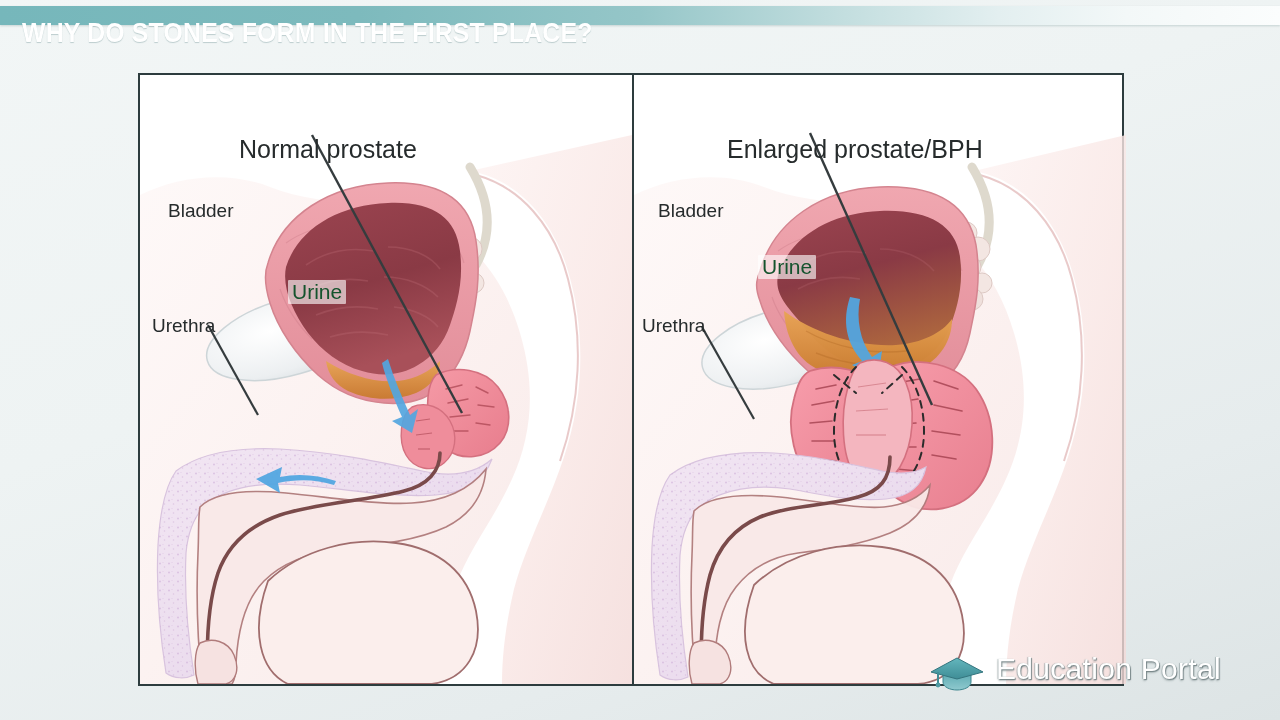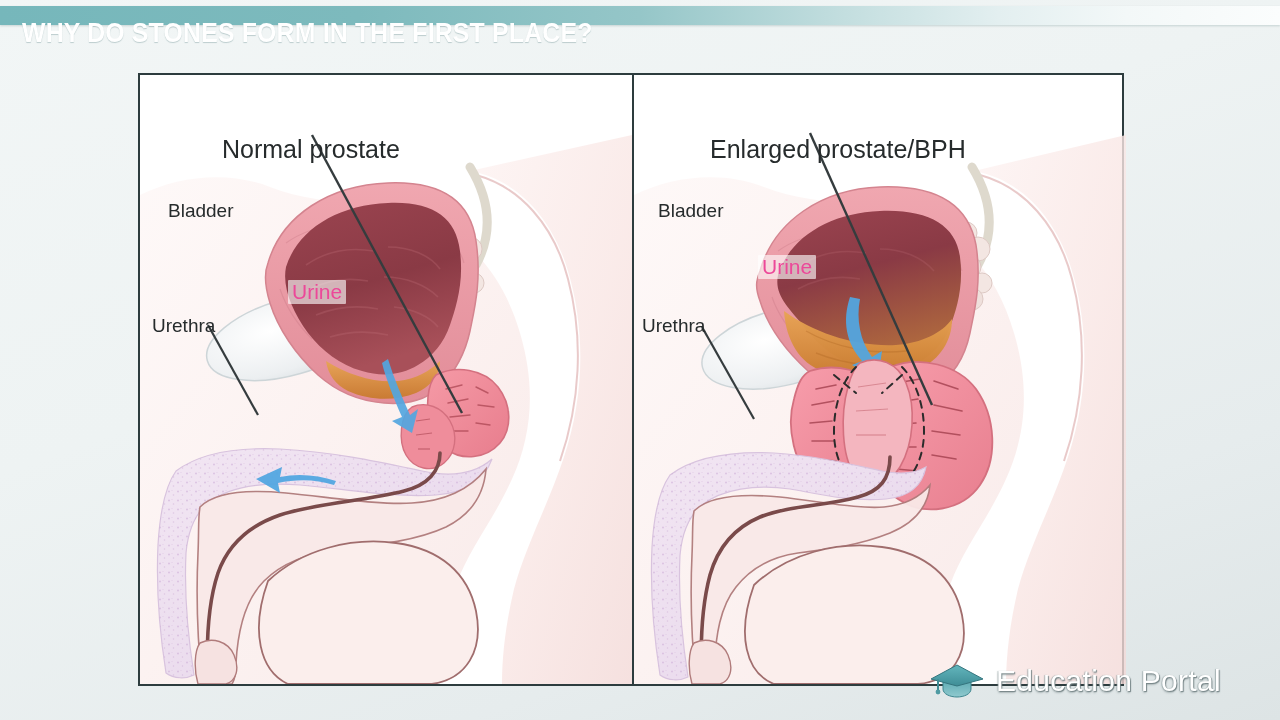--- a/index.html
+++ b/index.html
@@ -81,39 +81,39 @@
   .diagram svg { display: block; }
 
   
   .lbl {
     position: absolute;
     font-family: "Liberation Sans", sans-serif;
     color: #262b2c;
     white-space: nowrap;
     pointer-events: none;
   }
-  .lbl-title   { font-size: 25px; }
+  .lbl-title   { font-size: 25px; margin-left: 17px; }
   .lbl-organ   { font-size: 19px; }
   .lbl-urine   {
     font-size: 21px;
-    color: #ec4899;
+    color: #14532d;
     background: rgba(255,255,255,0.62);
     padding: 0 4px;
     border-radius: 1px;
   }
 
   
   #logo {
     position: absolute;
     left: 928px;
     top: 652px;
     width: 340px;
     height: 58px;
     display: flex;
-    align-items: center;
+    align-items: flex-start;
   }
   #logo-text {
     font-family: "Liberation Sans", sans-serif;
     font-size: 30px;
     color: #ffffff;
     letter-spacing: 0.3px;
     margin-left: 10px;
     text-shadow: 1px 1px 1px rgba(110,125,128,0.9),
                 -1px  0   1px rgba(130,145,148,0.55),
                  0    2px 2px rgba(120,135,138,0.45);

